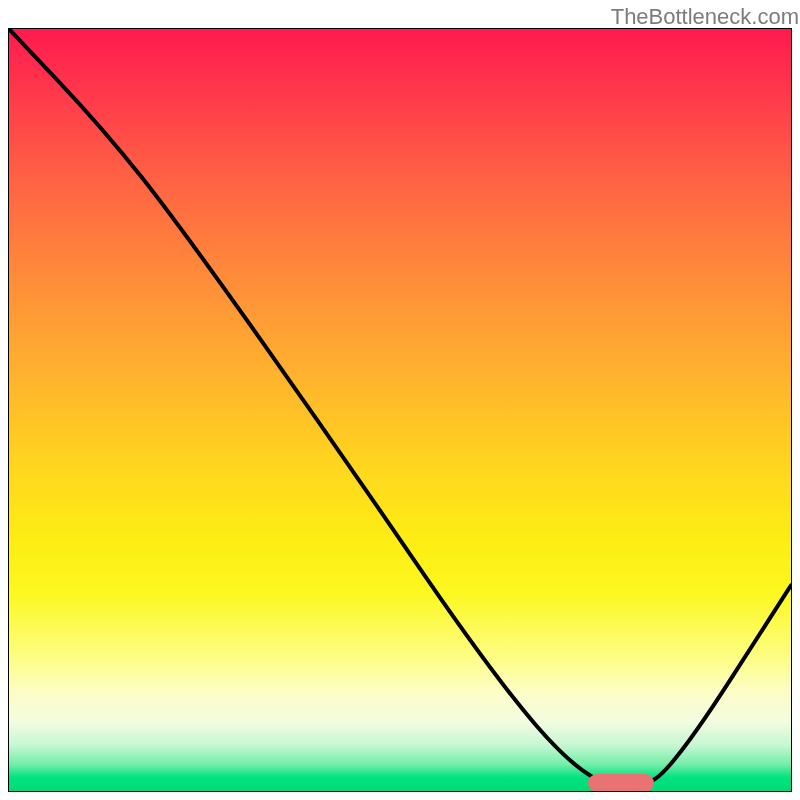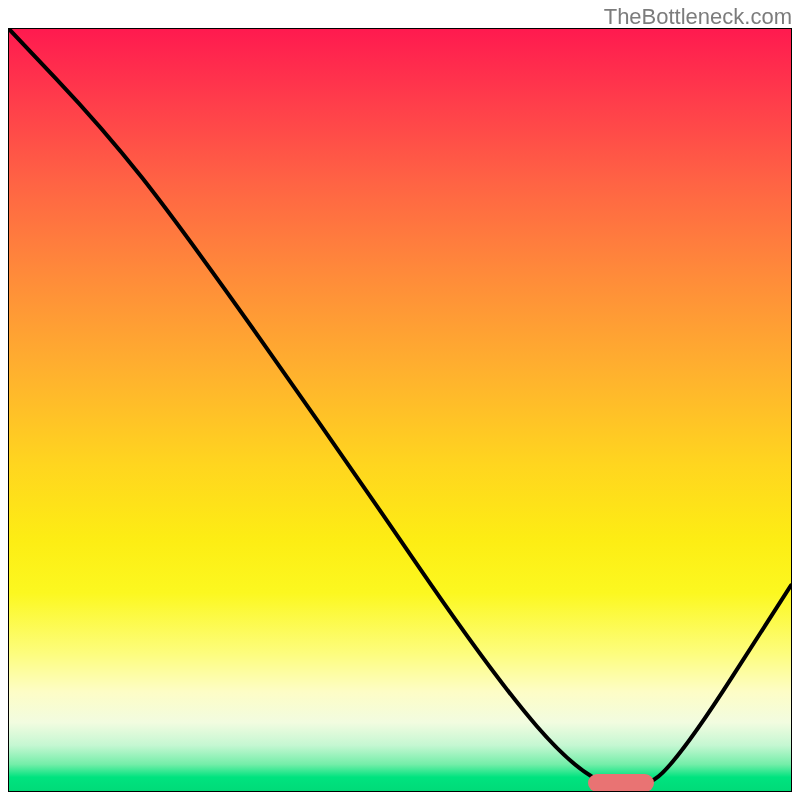--- a/index.html
+++ b/index.html
@@ -11,21 +11,21 @@
     font-family: Arial, Helvetica, sans-serif;
   }
   .frame {
     position: relative;
     width: 800px;
     height: 800px;
   }
   .watermark {
     position: absolute;
     top: 4px;
-    right: 8px;
+    right: 1px;
     font-size: 22px;
     color: #7c7c7c;
     font-weight: 400;
     letter-spacing: 0px;
   }
   .border {
     position: absolute;
     left: 8px;
     top: 28px;
     width: 784px;

